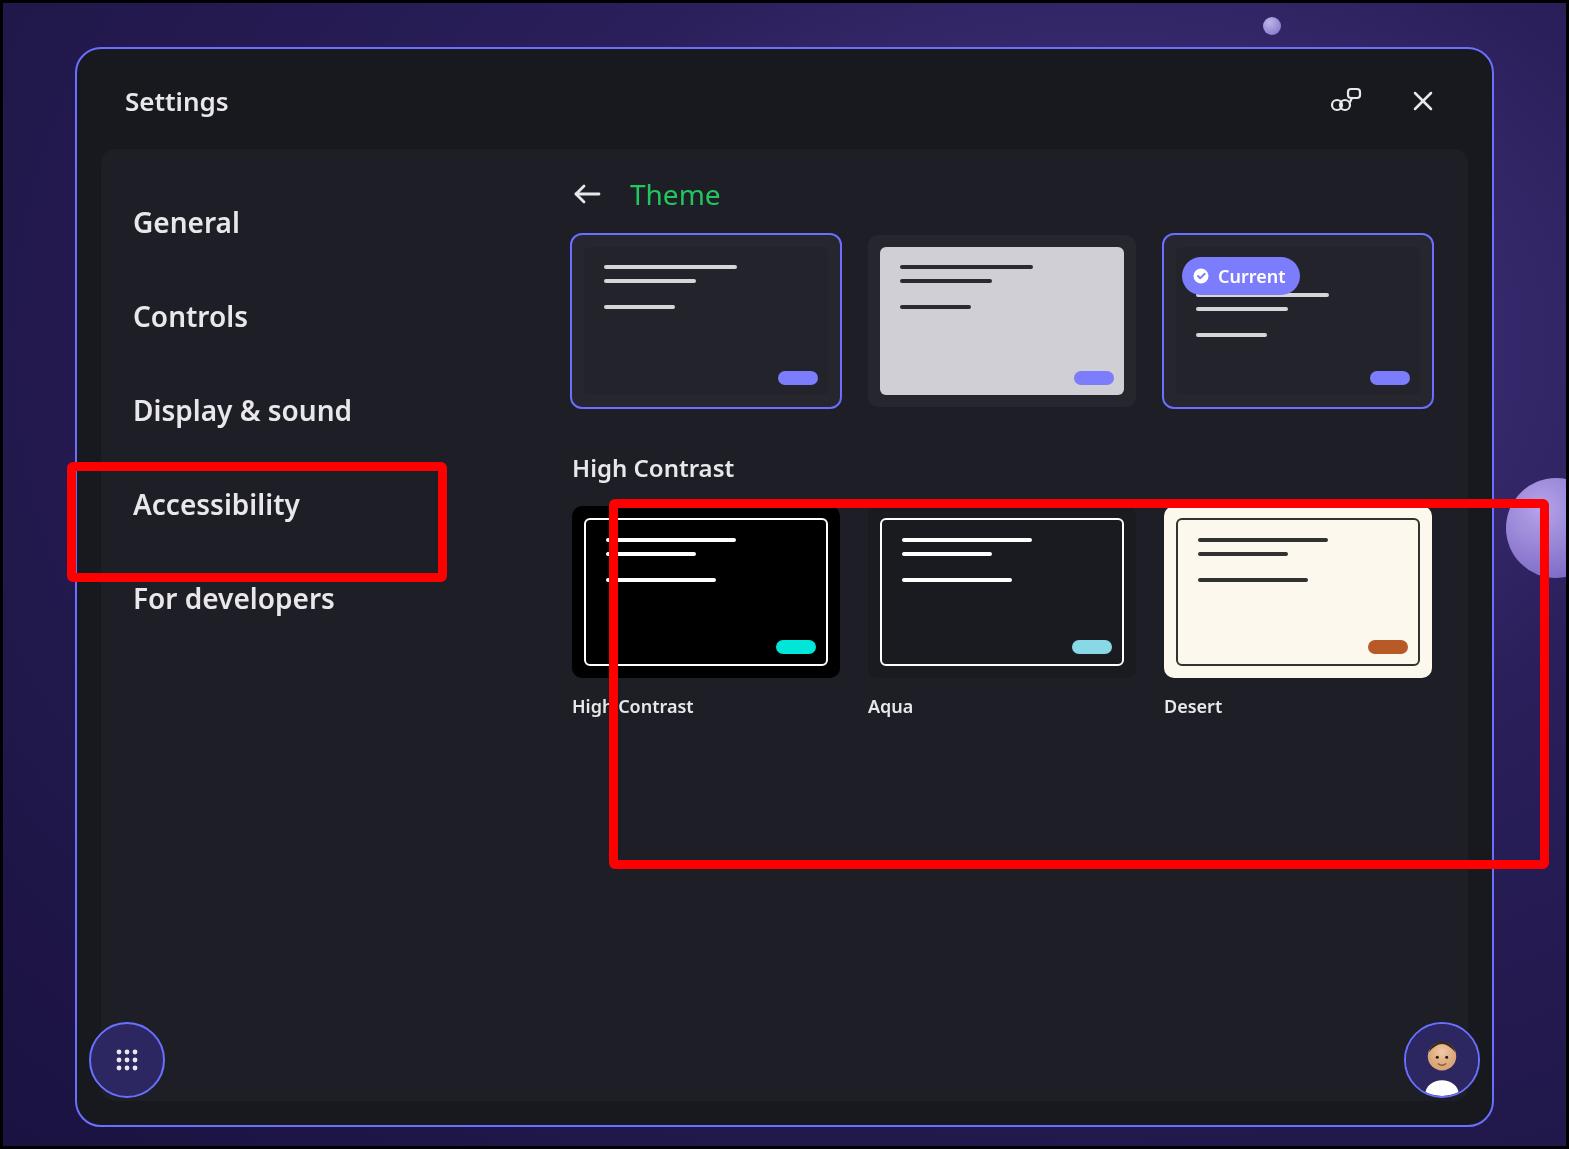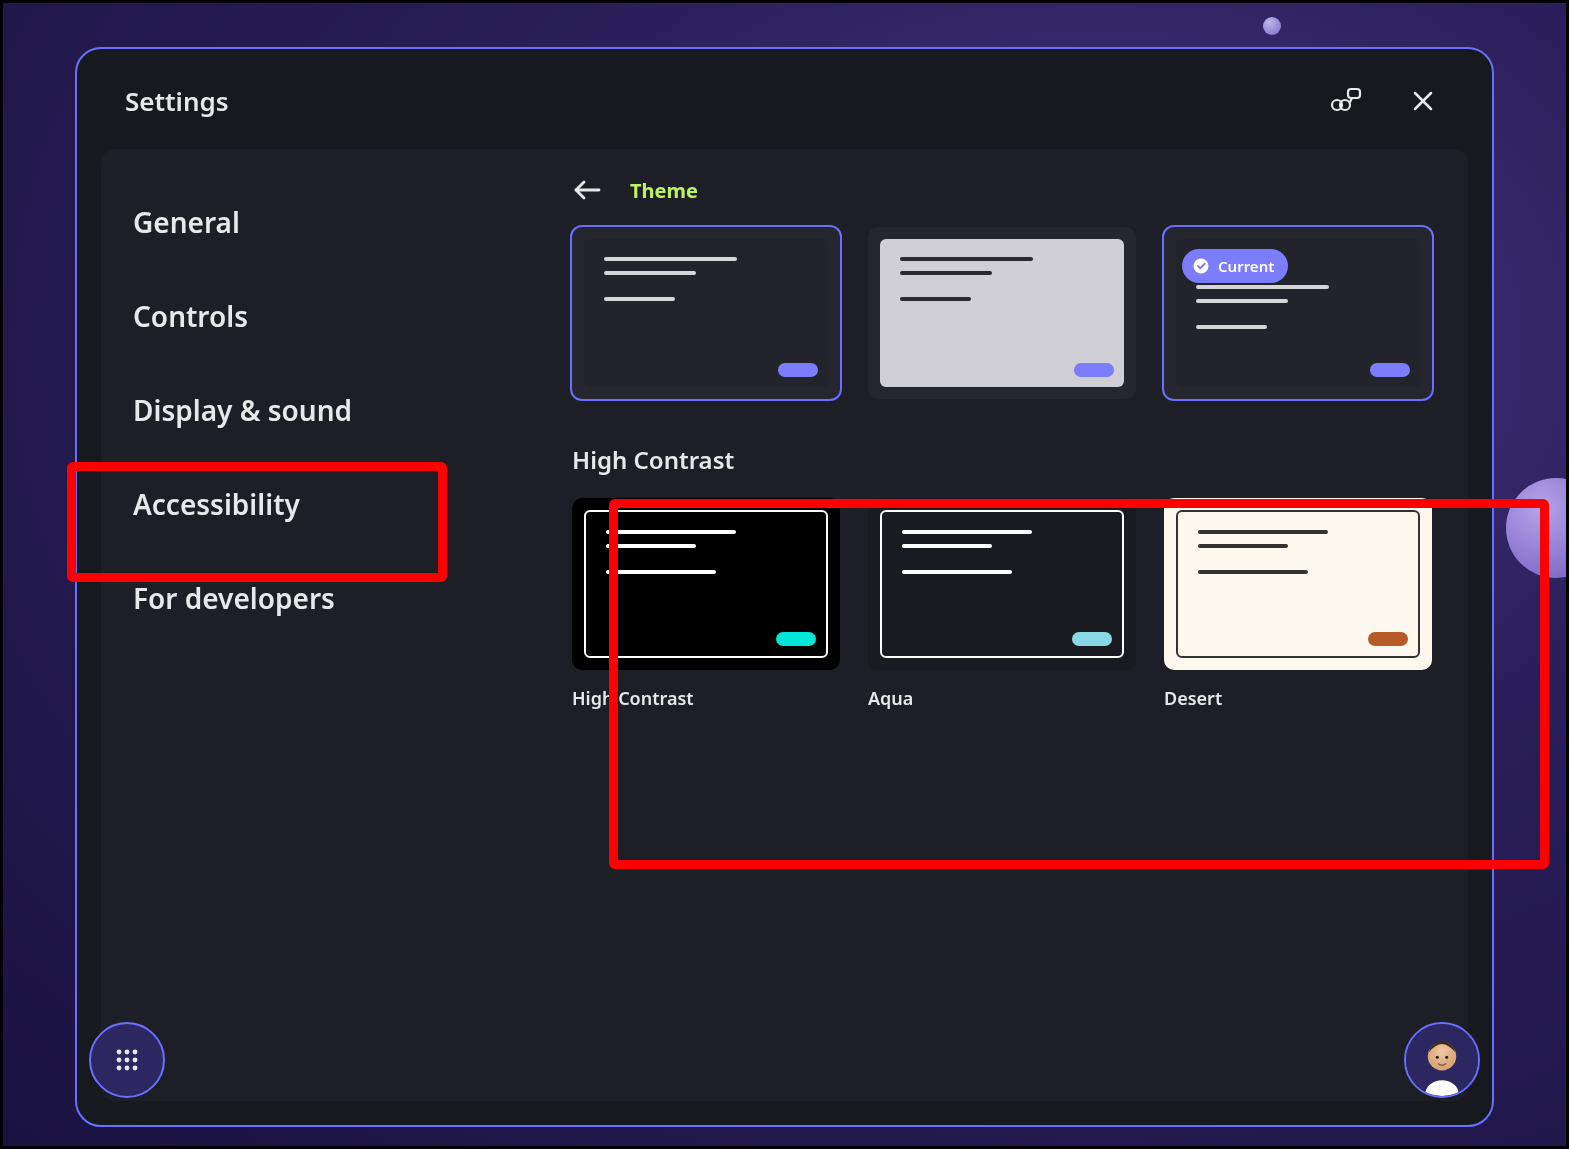--- a/index.html
+++ b/index.html
@@ -51,40 +51,40 @@
     .nav-item { color:#e8e8ea; font-size:28px; font-weight:600;
                 padding: 28px 32px; cursor:pointer; }
     
     .red-box-1 { position:absolute; left: -10px; top: 413px; width: 380px; height: 120px;
                 border: 9px solid #ff0000; border-radius:6px; pointer-events:none; z-index:5;}
     .red-box-2 { position:absolute; left: 532px; top: 450px; width: 940px; height: 370px;
                 border: 9px solid #ff0000; border-radius:6px; pointer-events:none; z-index:5;}
     .content { flex:1; padding: 26px 36px 26px 40px; }
     .section-head { display:flex; align-items:center; gap: 28px; margin-bottom: 22px;}
     .back-btn { width:30px; height:30px; display:flex; align-items:center; justify-content:center; color:#e8e8ea; cursor:pointer;}
-    .section-title{ color:#bef264; font-size:20px; font-weight:700; }
+    .section-title{ color:#22c55e; font-size:28px; font-weight:400; }
     .subsection-title { color:#e8e8ea; font-size:24px; font-weight:600; margin: 44px 0 22px 0; }
     .card-row { display:flex; gap: 28px; }
     .theme-card {
       width: 268px; height: 172px; border-radius:10px;
       position:relative; cursor:pointer;
       background:#25262e;
       display:flex; align-items:stretch; padding:12px;
     }
     .theme-card.selected { outline:2px solid #6a6fff; }
     .theme-card .inner {
       flex:1; border-radius:6px; position:relative;
       padding:18px 20px;
     }
     .inner .line { height:4px; border-radius:2px; margin-bottom:10px; }
     .inner .pill { position:absolute; right:10px; bottom:10px;
                    width:40px; height:14px; border-radius:7px; }
     .current-badge {
       position:absolute; left:18px; top:22px;
-      background:#7c7dfc; color:#fff; font-size:15px; font-weight:600;
+      background:#7c7dfc; color:#fff; font-size:18px; font-weight:600;
       display:flex; align-items:center; gap:8px;
       padding:7px 14px 7px 10px; border-radius:20px;
       z-index:2;
     }
     .current-badge svg { width:18px; height:18px; }
     .hc-card { width:268px; }
     .caption { color:#e8e8ea; font-size:18px; font-weight:600; margin-top:16px; }
     .apps-btn {
       position:absolute; left: 86px; bottom: 48px;
       width:76px; height:76px; border-radius:50%;

